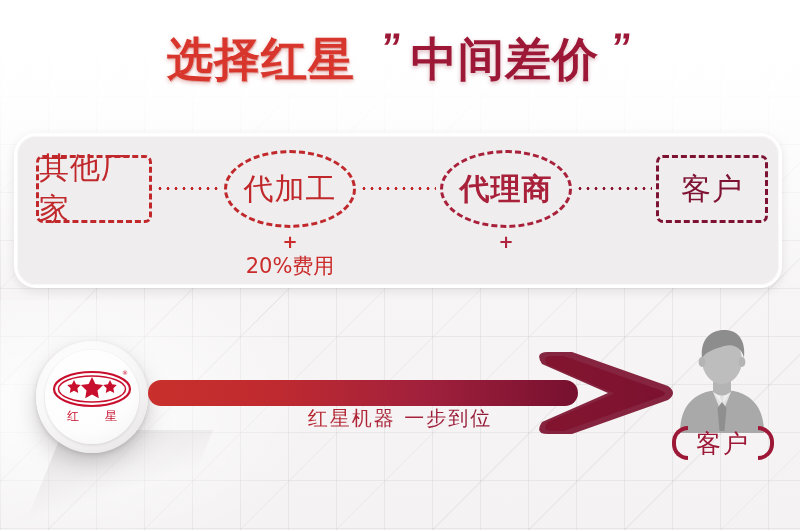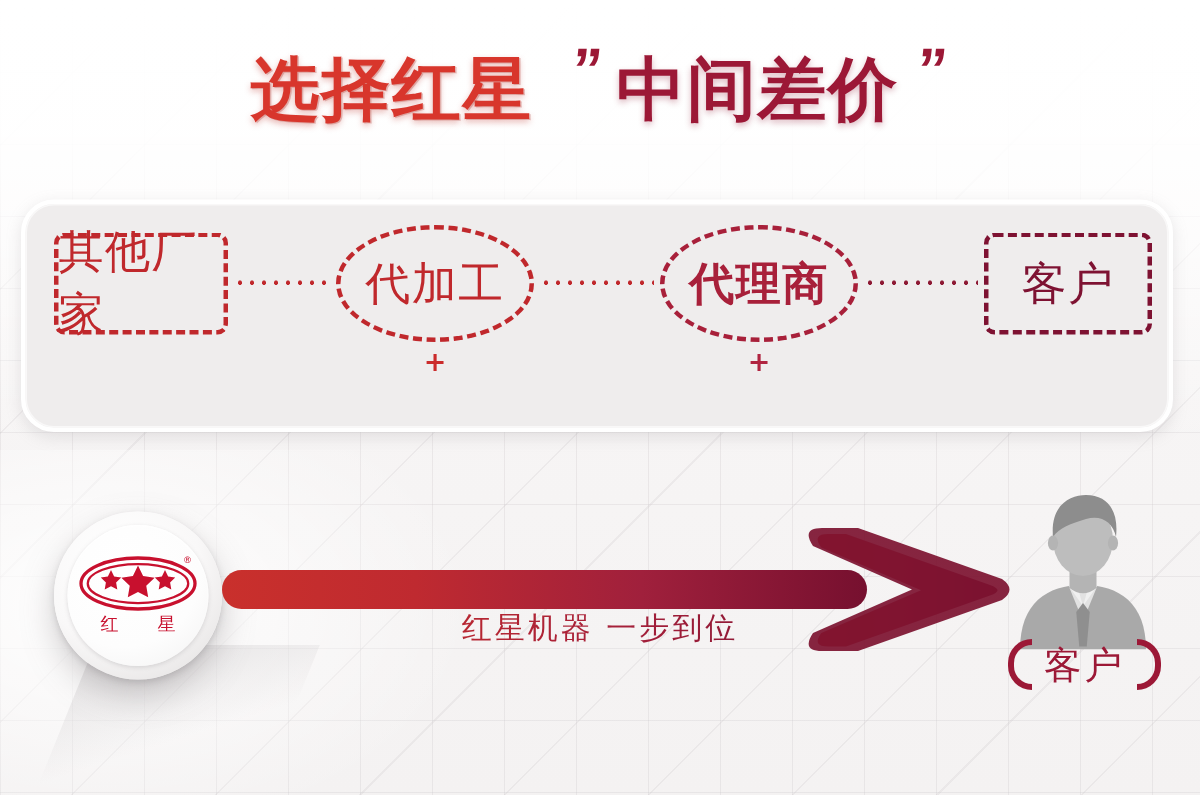--- a/index.html
+++ b/index.html
@@ -212,20 +212,21 @@
   </div>
 
   <div class="dots" style="left:156px;top:187px;width:64px;"></div>
 
   <div class="node node-ellipse" style="left:224px;top:150px;width:132px;height:78px;">
     <span>代加工</span>
   </div>
 
   <div class="fee" style="left:226px;top:233px;width:128px;">
     <span class="plus">+</span>
+    <span class="amt">20%费用</span>
   </div>
 
   <div class="dots" style="left:360px;top:187px;width:76px;"></div>
 
   <div class="node node-ellipse mid" style="left:440px;top:150px;width:132px;height:78px;">
     <span>代理商</span>
   </div>
 
   <div class="fee dark" style="left:442px;top:233px;width:128px;">
     <span class="plus">+</span>

